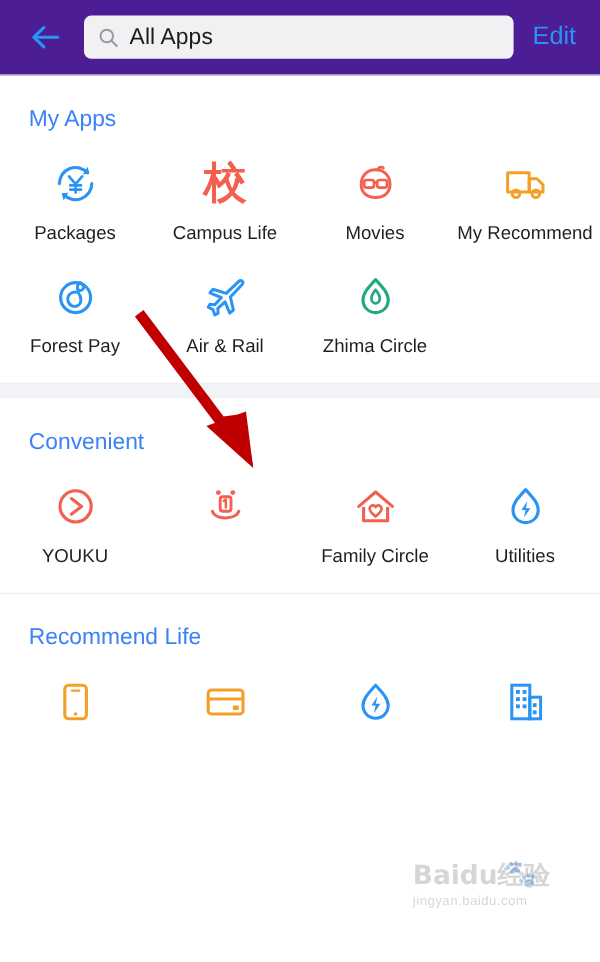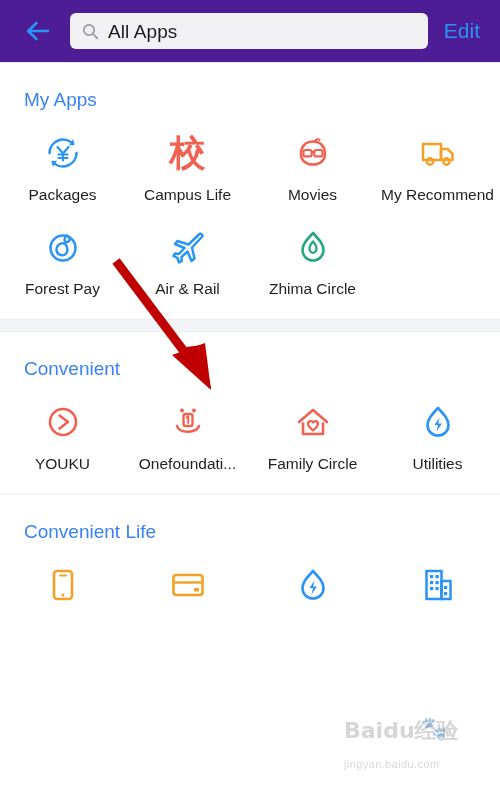--- a/index.html
+++ b/index.html
@@ -138,21 +138,21 @@
     font-weight: 700;
     color: rgba(150,150,150,0.42);
     letter-spacing: 0px;
     line-height: 1;
     font-family: "DejaVu Sans", sans-serif;
   }
   .wm-sub {
     font-size: 11px;
     color: rgba(150,150,150,0.40);
     letter-spacing: 0.4px;
-    margin-top: 16px;
+    margin-top: 3px;
     font-family: "Liberation Sans", sans-serif;
   }
   .wm-paw {
     position: absolute;
     right: 46px; top: -5px;
     font-size: 22px;
     color: rgba(150,150,150,0.35);
   }
 </style>
 </head>
@@ -291,21 +291,20 @@
       <div class="cell">
         <span class="ico">
           <svg width="40" height="40" viewBox="0 0 40 40">
             <circle cx="14" cy="8.5" r="2" fill="#f2604f"></circle>
             <circle cx="26" cy="8.5" r="2" fill="#f2604f"></circle>
             <rect x="15.5" y="12" width="9" height="12" rx="2" fill="none" stroke="#f2604f" stroke-width="2.4"></rect>
             <path d="M18.5 15.5 L20.2 14.2 V21" fill="none" stroke="#f2604f" stroke-width="2" stroke-linecap="round" stroke-linejoin="round"></path>
             <path d="M9 24 C11 31.5 28.5 31.5 31 24" fill="none" stroke="#f2604f" stroke-width="2.5" stroke-linecap="round"></path>
           </svg>
         </span>
-        <span class="lbl">Onefoundati...</span>
       </div>
 
       <div class="cell">
         <span class="ico">
           <svg width="40" height="40" viewBox="0 0 40 40">
             <path d="M6 20 L20 8 L34 20" fill="none" stroke="#f2604f" stroke-width="2.6" stroke-linecap="round" stroke-linejoin="round"></path>
             <path d="M10 20.5 V32 H30 V20.5" fill="none" stroke="#f2604f" stroke-width="2.6" stroke-linejoin="round"></path>
             <path d="M20 28.5 C16.5 25.5 15 24 15 22 C15 20.3 16.3 19.2 17.8 19.2 C18.8 19.2 19.6 19.8 20 20.5
                      C20.4 19.8 21.2 19.2 22.2 19.2 C23.7 19.2 25 20.3 25 22 C25 24 23.5 25.5 20 28.5 Z" fill="none" stroke="#f2604f" stroke-width="2.2" stroke-linejoin="round"></path>
           </svg>
@@ -323,21 +322,21 @@
         </span>
         <span class="lbl">Utilities</span>
       </div>
     </div>
     <div class="pad-bottom"></div>
   </div>
 
   <div class="thin-rule"></div>
 
   <div class="section">
-    <div class="section-title">Convenient Life</div>
+    <div class="section-title">Recommend Life</div>
     <div class="grid">
 
       <div class="cell">
         <span class="ico">
           <svg width="40" height="40" viewBox="0 0 40 40">
             <rect x="11" y="6" width="18" height="28" rx="3.2" fill="none" stroke="#f4a026" stroke-width="2.6"></rect>
             <line x1="17" y1="10.5" x2="23" y2="10.5" stroke="#f4a026" stroke-width="2" stroke-linecap="round"></line>
             <circle cx="20" cy="30" r="1.5" fill="#f4a026"></circle>
           </svg>
         </span>

